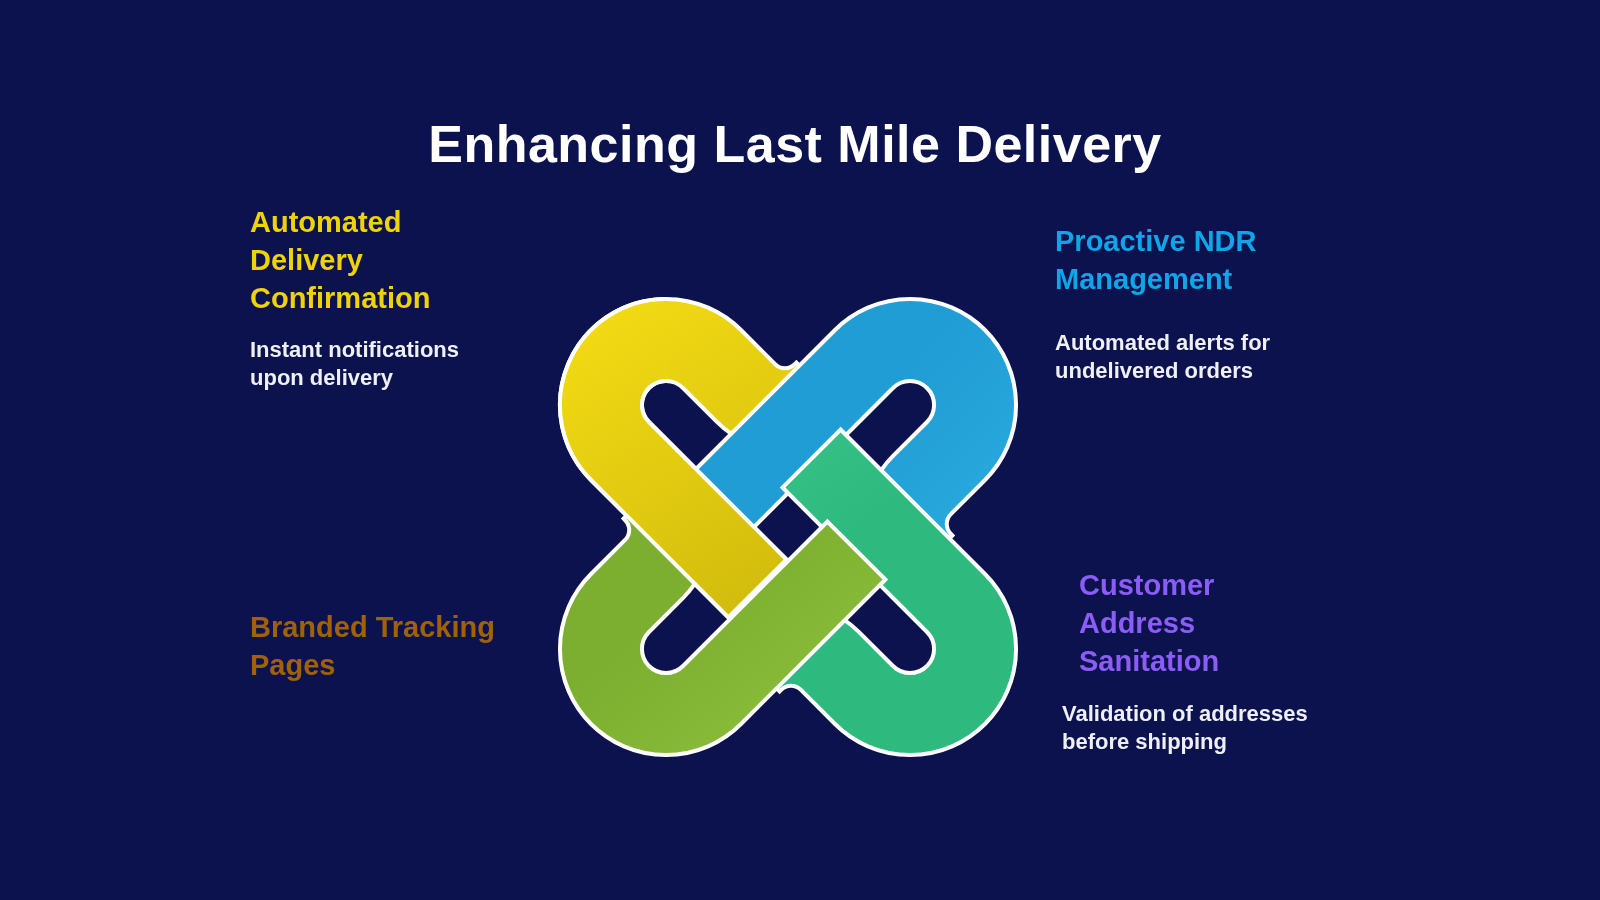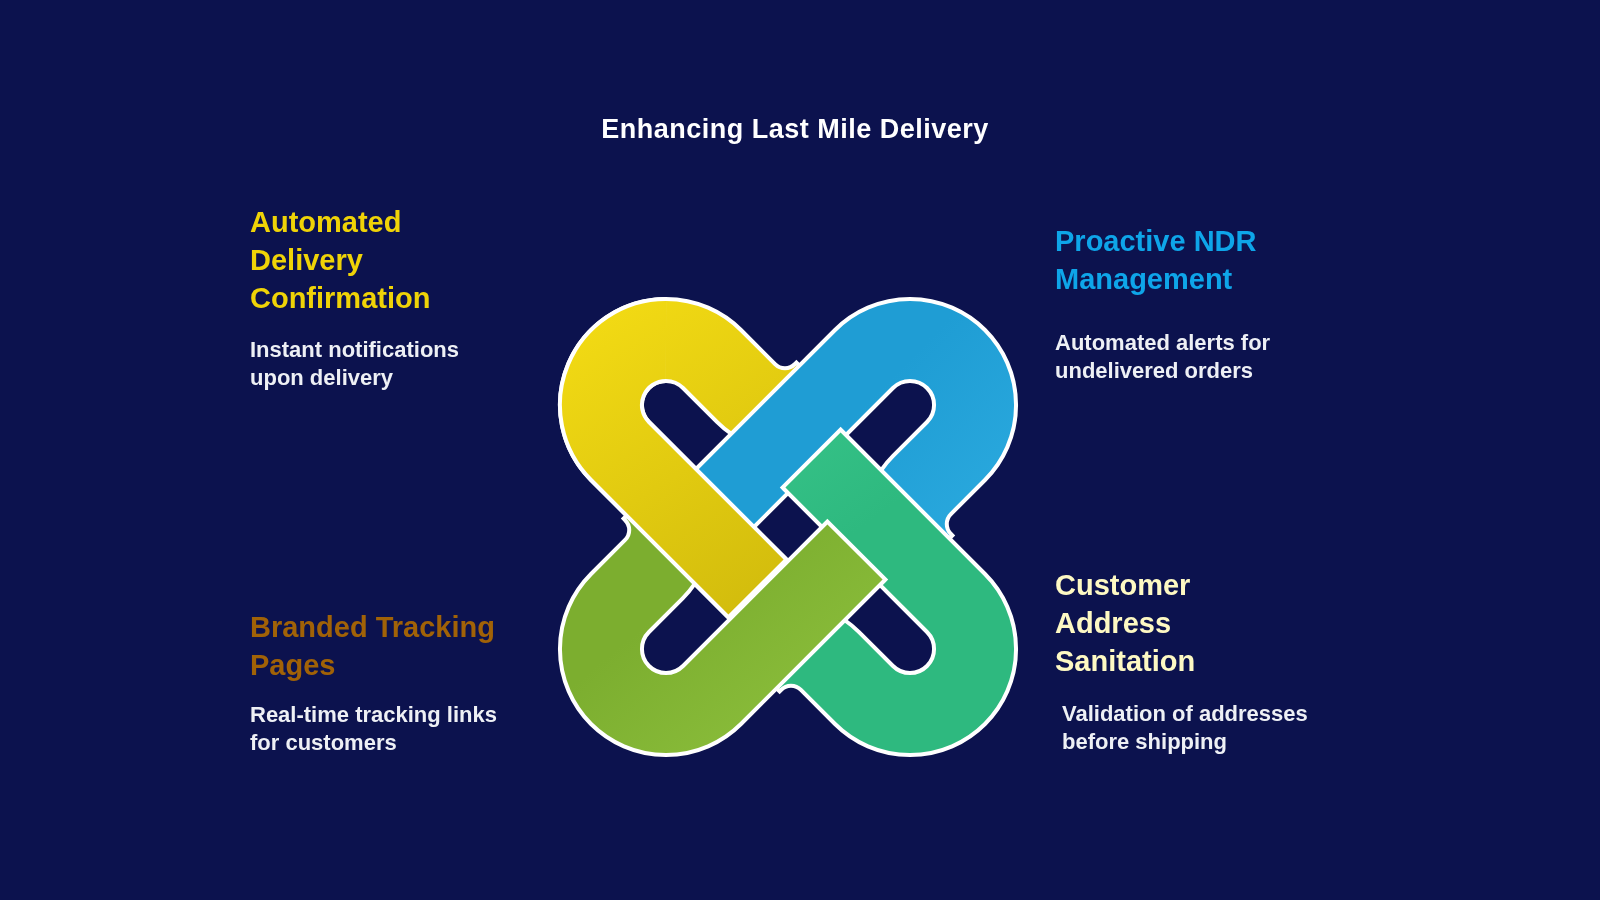--- a/index.html
+++ b/index.html
@@ -18,21 +18,21 @@
     position: absolute;
     inset: 0;
   }
   .page-title {
     position: absolute;
     left: 0;
     right: 10px;
     top: 114px;
     text-align: center;
     color: #ffffff;
-    font-size: 27px;
+    font-size: 52px;
     font-weight: 700;
     letter-spacing: 0.5px;
   }
   .qblock {
     position: absolute;
   }
   .qheading {
     font-size: 29px;
     font-weight: 700;
     line-height: 38px;
@@ -42,21 +42,21 @@
     font-weight: 700;
     line-height: 28px;
     color: #eef0f5;
   }
   .align-right { }
   .align-left  { text-align: left; }
 
   .c-yellow { color: #efd307; }
   .c-blue   { color: #0ea5e9; }
   .c-lime   { color: #a16207; }
-  .c-teal   { color: #fef9c3; }
+  .c-teal   { color: #8b5cf6; margin-left: 24px; }
 
   
   #q-tl-h { left: 250px;  top: 203px; width: 255px; }
   #q-tl-d { left: 250px;  top: 336px; width: 255px; }
   #q-tr-h { left: 1055px; top: 222px; width: 245px; }
   #q-tr-d { left: 1055px; top: 329px; width: 245px; }
   #q-bl-h { left: 250px;  top: 608px; width: 255px; }
   #q-bl-d { left: 250px;  top: 701px; width: 255px; }
   #q-br-h { left: 1055px; top: 566px; width: 200px; }
   #q-br-d { left: 1062px; top: 700px; width: 270px; }
@@ -76,21 +76,20 @@
 
   <div class="page-title">Enhancing Last Mile Delivery</div>
 
   <div class="qblock qheading align-right c-yellow" id="q-tl-h">Automated Delivery Confirmation</div>
   <div class="qblock qdesc align-right" id="q-tl-d">Instant notifications upon delivery</div>
 
   <div class="qblock qheading align-left c-blue" id="q-tr-h">Proactive NDR Management</div>
   <div class="qblock qdesc align-left" id="q-tr-d">Automated alerts for undelivered orders</div>
 
   <div class="qblock qheading align-right c-lime" id="q-bl-h">Branded Tracking Pages</div>
-  <div class="qblock qdesc align-right" id="q-bl-d">Real-time tracking links for customers</div>
 
   <div class="qblock qheading align-left c-teal" id="q-br-h">Customer Address Sanitation</div>
   <div class="qblock qdesc align-left" id="q-br-d">Validation of addresses before shipping</div>
 
   <div class="knot-wrap">
     <svg width="500" height="500" viewBox="540 280 500 500" xmlns="http://www.w3.org/2000/svg">
       <defs>
         <linearGradient id="gradY" gradientUnits="userSpaceOnUse" x1="600" y1="300" x2="800" y2="620">
           <stop offset="0" stop-color="#f3db14"></stop>
           <stop offset="1" stop-color="#cfb90c"></stop>

